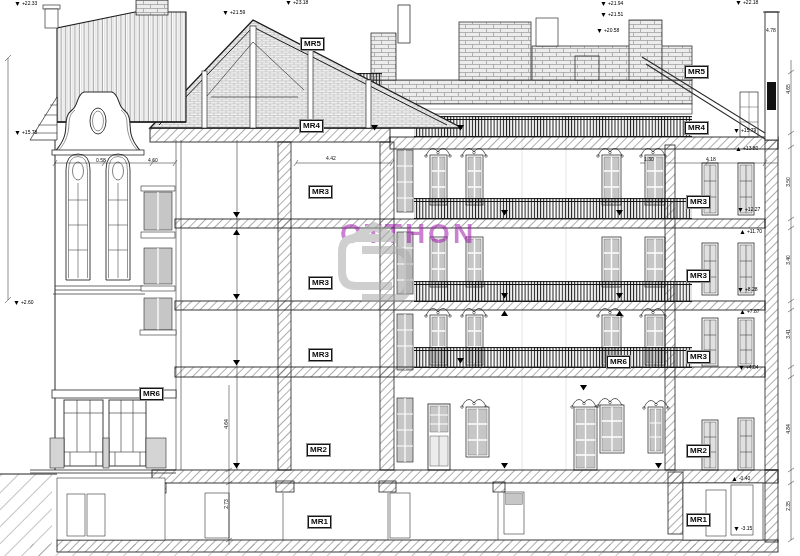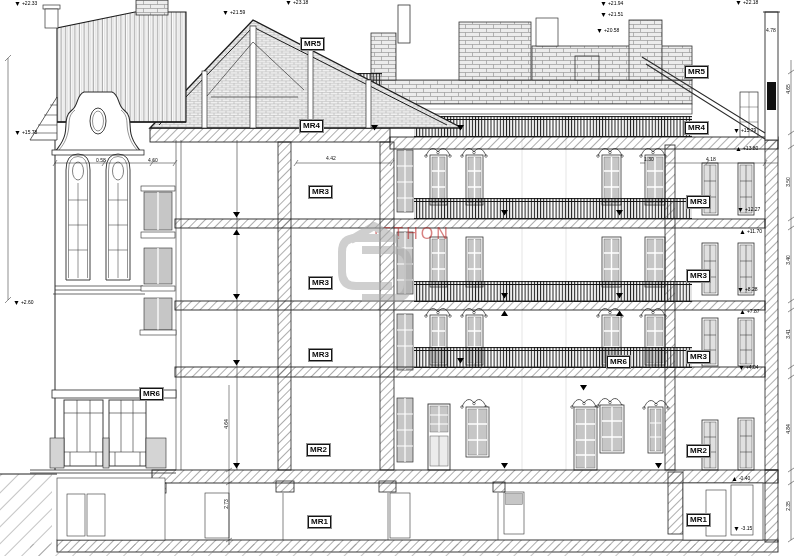--- a/index.html
+++ b/index.html
@@ -9,21 +9,21 @@
   .layer{position:absolute;left:0;top:0;width:800px;height:400px;z-index:10;pointer-events:none;}
   .layer>*{position:absolute;}
   .mr-label{border:1px solid #141414;outline:1px solid #8f8f8f;background:#fff;
             font-weight:bold;font-size:8px;line-height:10px;padding:0 2px;color:#0c0c0c;}
   .elev{display:flex;align-items:flex-start;gap:1px;color:#000;white-space:nowrap;}
   .elev .tri{font-size:7px;line-height:6px;}
   .elev .ev{font-size:5px;line-height:5px;}
   .dim{font-size:5px;color:#111;white-space:nowrap;}
   .dim-v{transform:rotate(-90deg);transform-origin:center;}
   .watermark{position:absolute;left:318px;top:222px;width:180px;z-index:6;text-align:center;opacity:.55;}
-  .wm-text{font-size:16px;font-weight:normal;letter-spacing:3px;color:#b91c1c;line-height:23px;}
+  .wm-text{font-size:28px;font-weight:bold;letter-spacing:3px;color:#a21caf;line-height:23px;}
 </style>
 </head>
 <body>
 
 <div class="canvas">
 
 <svg width="800" height="556" viewBox="0 0 800 556">
   <defs>
     <pattern id="hatch" width="6" height="6" patternUnits="userSpaceOnUse" patternTransform="rotate(45)">
       <line x1="0" y1="0" x2="0" y2="6" stroke="#4a4a4a" stroke-width="0.9"></line>

